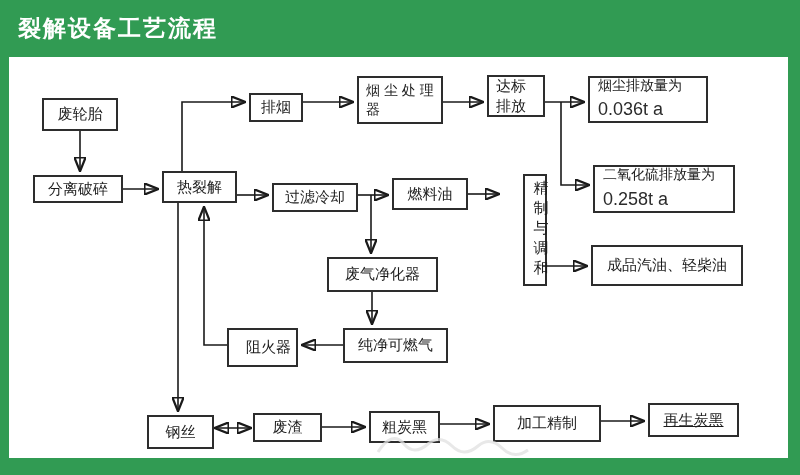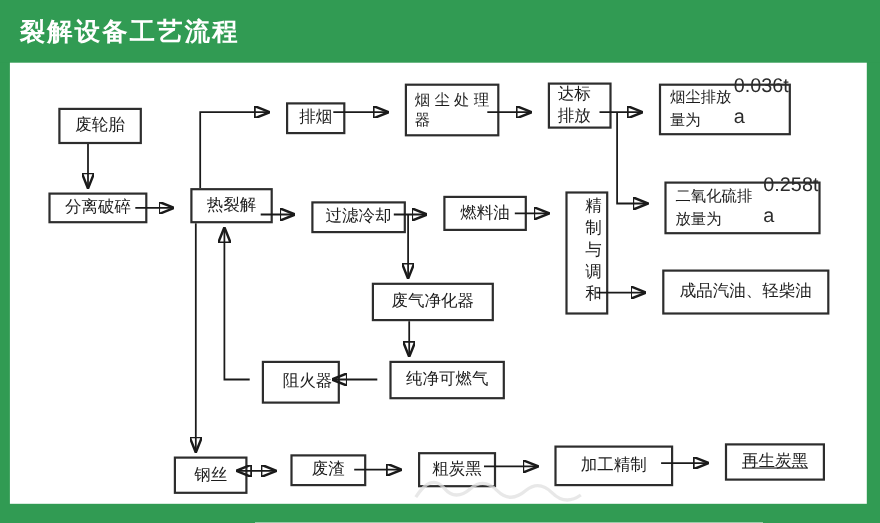--- a/index.html
+++ b/index.html
@@ -22,44 +22,43 @@
   .panel {
     position: absolute; left: 9px; top: 57px; right: 12px; bottom: 17px;
     background: #ffffff;
   }
   .node {
     position: absolute; background: #ffffff;
     border: 2px solid #2d2d2d;
     display: flex; align-items: center; justify-content: center;
     font-size: 15px; color: #1c1c1c; line-height: 1.35;
     text-align: center;
-    margin-left: 11px;
   }
   .node.wrap { white-space: pre-line; }
   .node.leftalign { justify-content: flex-start; text-align: left; padding-left: 7px; }
   .node.twoline {
-    flex-direction: row; align-items: flex-end; justify-content: center;
+    flex-direction: column; align-items: flex-start; justify-content: center;
     padding-left: 8px; font-size: 14px; line-height: 1.55; text-align: left;
   }
   .node.vertical {
     word-break: break-all; line-height: 20px; font-size: 15px;
     padding: 2px 0; align-items: flex-start; justify-content: center;
   }
   .node .val { font-size: 18px; color: #2b2b2b; }
   
   #n-waste-tire      { left: 42px;  top: 98px;  width: 76px;  height: 33px; }
   #n-separation      { left: 33px;  top: 175px; width: 90px;  height: 28px; }
   #n-pyrolysis       { left: 162px; top: 171px; width: 75px;  height: 32px; }
   #n-smoke-exhaust   { left: 249px; top: 93px;  width: 54px;  height: 29px; }
   #n-dust-processor  { left: 357px; top: 76px;  width: 86px;  height: 48px; font-size: 14px; }
   #n-standard        { left: 487px; top: 75px;  width: 58px;  height: 42px; }
   #n-dust-emission   { left: 588px; top: 76px;  width: 120px; height: 47px; }
   #n-filter-cooling  { left: 272px; top: 183px; width: 86px;  height: 29px; }
   #n-fuel-oil        { left: 392px; top: 178px; width: 76px;  height: 32px; }
-  #n-refine-blend    { left: 503px; top: 174px; width: 39px;  height: 112px; padding-left: 12px; }
+  #n-refine-blend    { left: 523px; top: 174px; width: 24px;  height: 112px; padding-left: 12px; }
   #n-so2-emission    { left: 593px; top: 165px; width: 142px; height: 48px; }
   #n-finished-oil    { left: 591px; top: 245px; width: 152px; height: 41px; }
   #n-gas-purifier    { left: 327px; top: 257px; width: 111px; height: 35px; }
   #n-clean-gas       { left: 343px; top: 328px; width: 105px; height: 35px; }
   #n-flame-arrester  { left: 227px; top: 328px; width: 71px;  height: 39px; padding-left: 12px; }
   #n-steel-wire      { left: 147px; top: 415px; width: 67px;  height: 34px; }
   #n-waste-residue   { left: 253px; top: 413px; width: 69px;  height: 29px; }
   #n-crude-carbon    { left: 369px; top: 411px; width: 71px;  height: 32px; }
   #n-processing      { left: 493px; top: 405px; width: 108px; height: 37px; }
   #n-regen-carbon    { left: 648px; top: 403px; width: 91px;  height: 34px; text-decoration: underline; }

